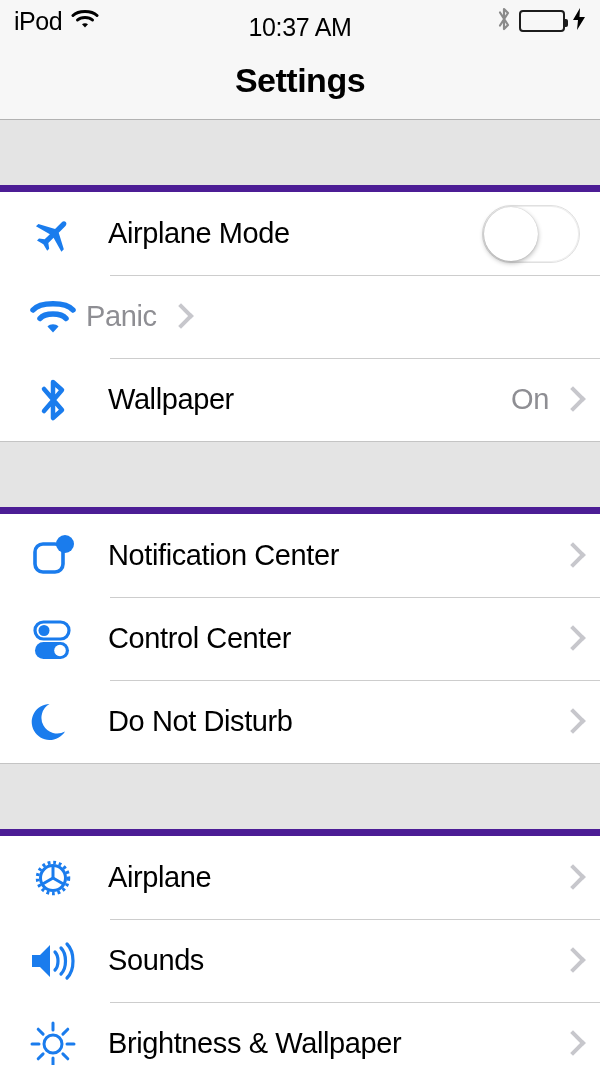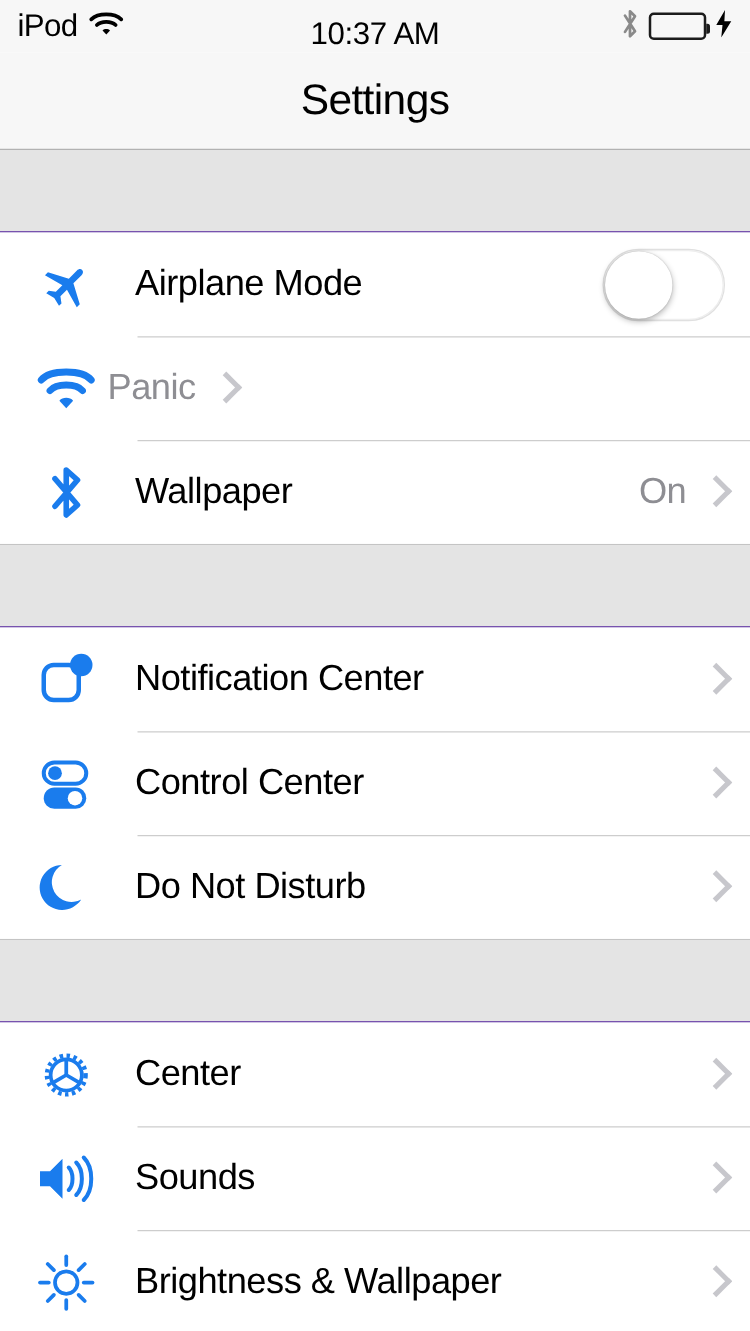--- a/index.html
+++ b/index.html
@@ -40,29 +40,29 @@
   }
   .battery-fill{ height:100%; background:#4cd55c; border-radius:1px; }
 
   
   .nav-bar{
     height:78px; width:100%;
     background:#f7f7f7;
     display:flex; align-items:center; justify-content:center;
     border-bottom:1px solid #b2b2b2;
   }
-  .nav-title{ font-size:34px; font-weight:normal; color:#000; letter-spacing:-0.5px; }
+  .nav-title{ font-size:34px; font-weight:bold; color:#000; letter-spacing:-0.5px; }
 
   
   .table{ background:#e4e4e4; width:100%; }
   .group-gap{ height:65px; background:#e4e4e4; }
   .group-gap.first{ height:65px; }
   .group{
     background:#ffffff;
-    border-top:1px solid #4c1d95;
+    border-top:7px solid #4c1d95;
     border-bottom:1px solid #c4c4c4;
   }
 
   .row{
     height:83px; width:100%;
     display:flex; align-items:center;
     background:#fff;
     position:relative;
     padding-left:20px; padding-right:18px;
   }
@@ -243,21 +243,21 @@
         <svg width="48" height="48" viewBox="0 0 48 48">
           <g fill="none" stroke="#1a7ced" stroke-width="3">
             <circle cx="24" cy="24" r="15.5" stroke-width="3.5" stroke-dasharray="2.8 2.8"></circle>
             <circle cx="24" cy="24" r="12.5" stroke-width="3"></circle>
             <line x1="24" y1="24" x2="24" y2="11.5"></line>
             <line x1="24" y1="24" x2="13.2" y2="30.3"></line>
             <line x1="24" y1="24" x2="34.8" y2="30.3"></line>
           </g>
         </svg>
       </span>
-      <span class="row-label">Center</span>
+      <span class="row-label">Airplane</span>
       <span class="row-value"></span>
       <span class="chevron"></span>
     </div>
 
     <div class="row">
       <span class="row-icon">
         <svg width="48" height="44" viewBox="0 0 48 44">
           <path d="M3 16 L11 16 L21 6 L21 38 L11 28 L3 28 Z" fill="#1a7ced"></path>
           <path d="M26 13 C30 17, 30 27, 26 31" stroke="#1a7ced" stroke-width="3.2" fill="none" stroke-linecap="round"></path>
           <path d="M32 9 C38 15, 38 29, 32 35" stroke="#1a7ced" stroke-width="3.2" fill="none" stroke-linecap="round"></path>

